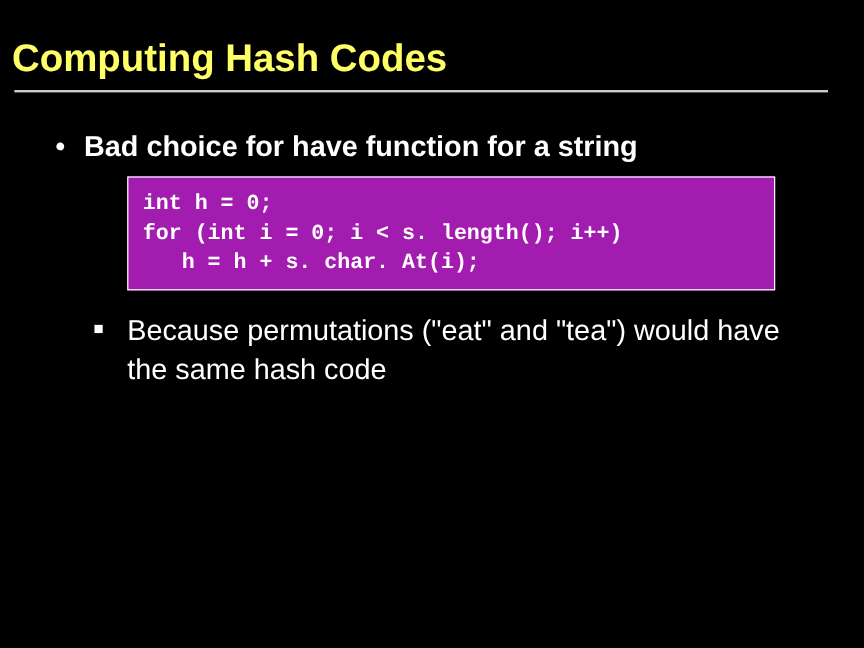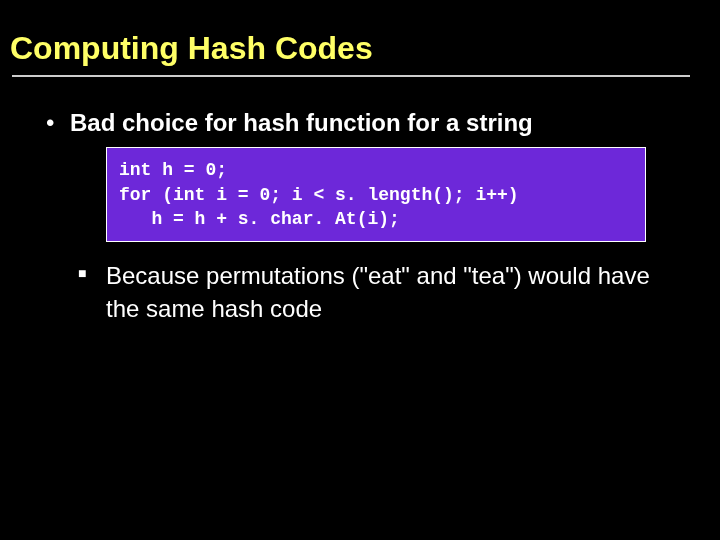--- a/index.html
+++ b/index.html
@@ -56,36 +56,36 @@
     content: "■";
     position: absolute;
     left: 38px;
     top: 4px;
     font-size: 14px;
   }
   .codebox {
     margin: 8px 0 18px 66px;
     width: 540px;
     border: 1.5px solid #fff;
-    background: #6d28d9;
+    background: #a21caf;
     padding: 10px 12px;
     font-family: "Courier New", Courier, monospace;
     font-size: 18px;
     line-height: 1.35;
     font-weight: bold;
     white-space: pre;
     box-sizing: border-box;
   }
 </style>
 </head>
 <body>
 
 <div class="slide">
   <div class="title">Computing Hash Codes</div>
   <hr class="hr">
   <div class="content">
-    <div class="b1">Bad choice for hash function for a string</div>
+    <div class="b1">Bad choice for have function for a string</div>
     <div class="codebox">int h = 0;
 for (int i = 0; i &lt; s. length(); i++)
    h = h + s. char. At(i);</div>
     <div class="b2">Because permutations ("eat" and "tea") would have the same hash code</div>
   </div>
 </div>
 
 </body></html>

